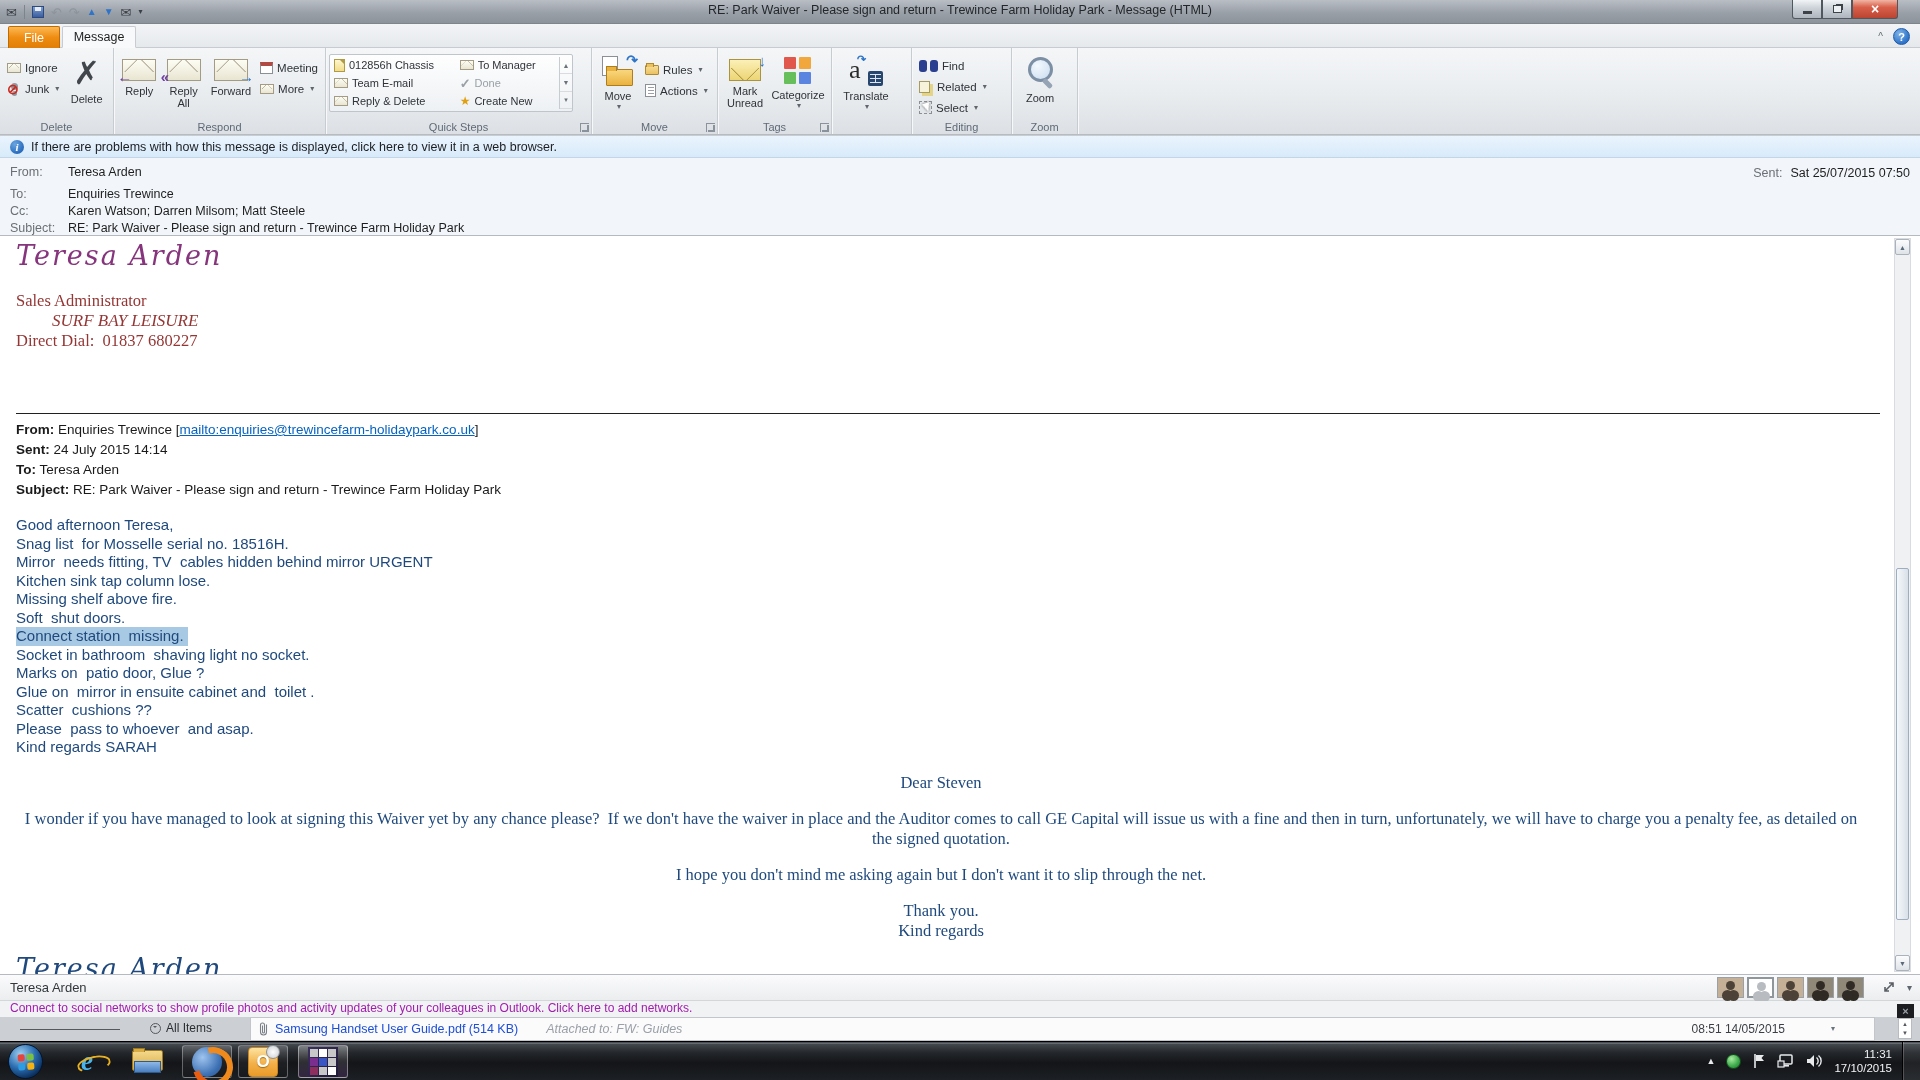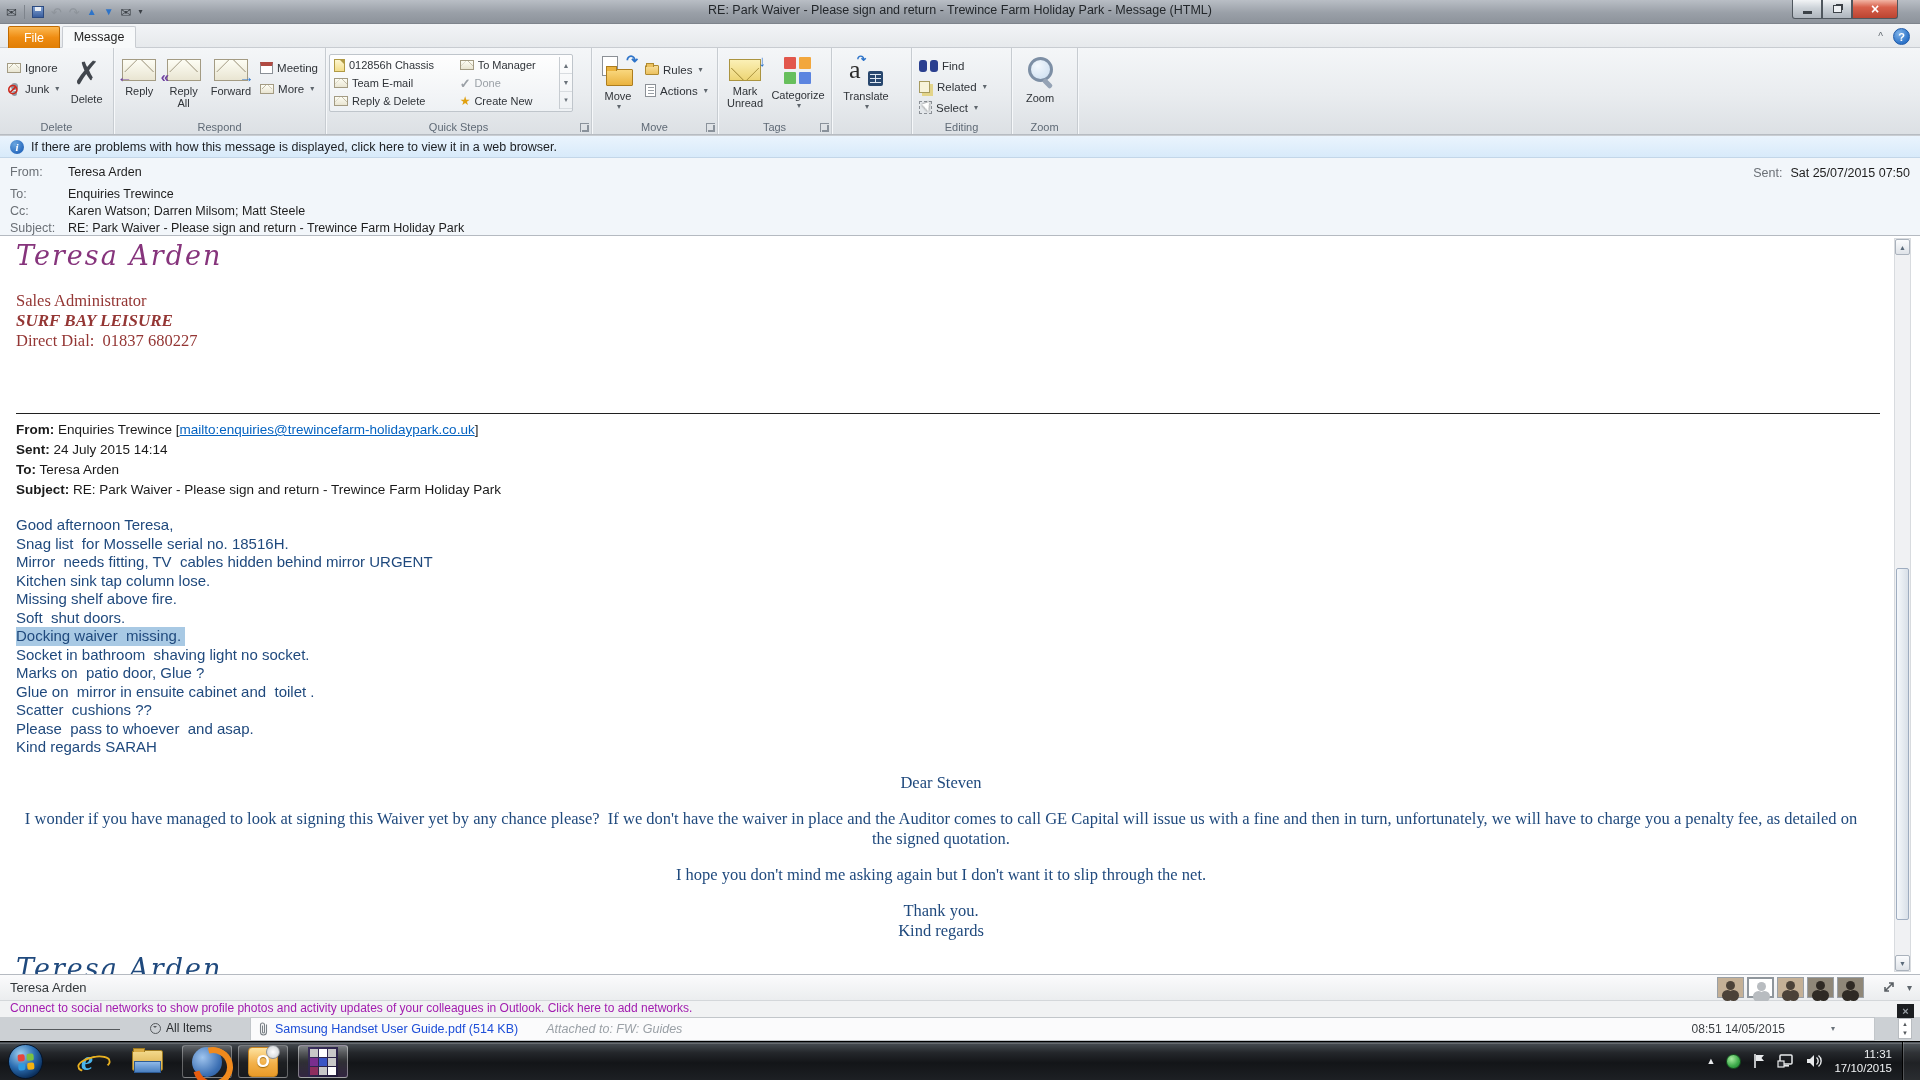--- a/index.html
+++ b/index.html
@@ -126,21 +126,21 @@
   .hval { position:absolute; left:68px; color:#1e1e1e; }
   .sentbox { position:absolute; right:10px; top:8px; font-size:12.5px; }
   .sentbox .hlabel2 { color:#6b7076; margin-right:8px; }
   .sentbox .hval2 { color:#1e1e1e; }
 
   
   .msgbody { position:absolute; left:0; top:235px; width:100%; height:740px; background:#fff; border-top:1px solid #b5bac1; border-bottom:1px solid #b5bac1; overflow:hidden; }
   .bodyinner { position:absolute; left:16px; top:4px; width:1850px; }
   .scriptname { font-family:"DejaVu Serif",serif; font-style:italic; font-size:27px; letter-spacing:2px; color:#86347c; }
   .sigline { font-family:"Liberation Serif",serif; font-size:16.5px; color:#943634; line-height:20px; white-space:pre-wrap; }
-  .sigline.bolditalic { font-weight:bold; font-style:italic; font-size:17px; }
+  .sigline.bolditalic { font-weight:normal; font-style:italic; font-size:17px;margin-left:36px; }
   .siglink { color:#0000cc; text-decoration:underline; }
   .qsep { border-top:1px solid #202020; margin-top:62px; margin-bottom:6px; width:1864px; }
   .qline { font-size:13.5px; color:#1a1a1a; line-height:20px; white-space:pre-wrap; }
   .qline b { font-weight:bold; }
   .qlink { color:#0563c1; text-decoration:underline; }
   .snag { font-size:15px; color:#1f497d; line-height:18.5px; white-space:pre-wrap; }
   .snag.hl { display:inline-block; background:#a8c9e4; }
   .serifblue { font-family:"Liberation Serif",serif; font-size:16.5px; color:#1f497d; line-height:20px; white-space:pre-wrap;text-align:center; }
   .scriptsign { font-family:"DejaVu Serif",serif; font-style:italic; font-size:27px; letter-spacing:2px; color:#1f497d; } .gap12{height:12px;} .gap16{height:16px;} .gap20{height:20px;}
 
@@ -486,21 +486,21 @@
       <div class="qline"><b>To:</b><span> Teresa Arden</span></div>
       <div class="qline"><b>Subject:</b><span> RE: Park Waiver - Please sign and return - Trewince Farm Holiday Park</span></div>
 
       <div class="gap16"></div>
       <div class="snag">Good afternoon Teresa,</div>
       <div class="snag">Snag list  for Mosselle serial no. 18516H.</div>
       <div class="snag">Mirror  needs fitting, TV  cables hidden behind mirror URGENT</div>
       <div class="snag">Kitchen sink tap column lose.</div>
       <div class="snag">Missing shelf above fire.</div>
       <div class="snag">Soft  shut doors.</div>
-      <div><span class="snag hl">Docking waiver  missing. </span></div>
+      <div><span class="snag hl">Connect station  missing. </span></div>
       <div class="snag">Socket in bathroom  shaving light no socket.</div>
       <div class="snag">Marks on  patio door, Glue ?</div>
       <div class="snag">Glue on  mirror in ensuite cabinet and  toilet .</div>
       <div class="snag">Scatter  cushions ??</div>
       <div class="snag">Please  pass to whoever  and asap.</div>
       <div class="snag">Kind regards SARAH</div>
 
       <div class="gap16"></div>
       <div class="serifblue">Dear Steven</div>
       <div class="gap16"></div>

